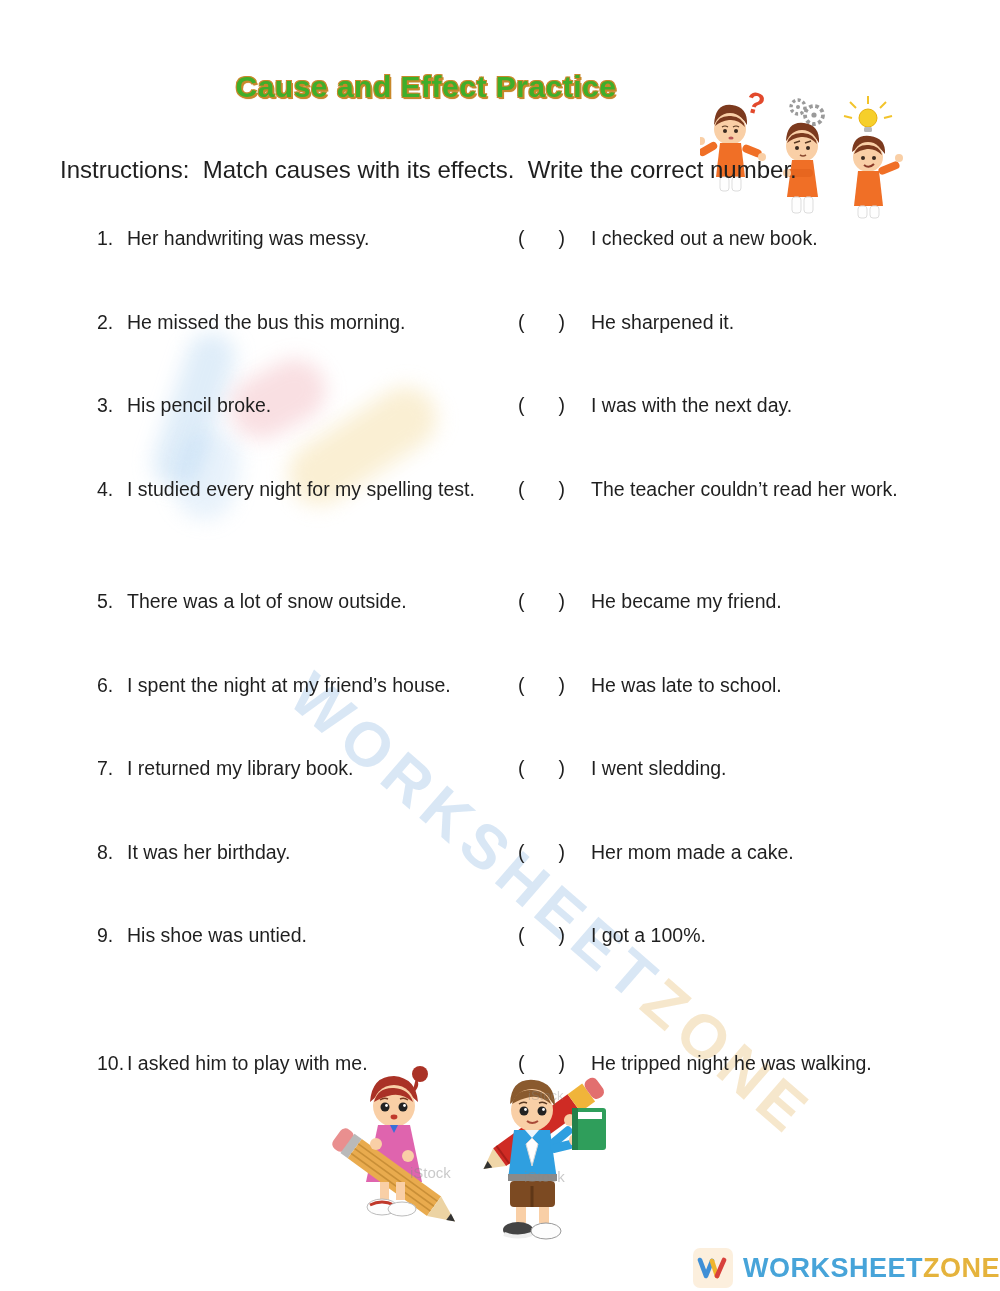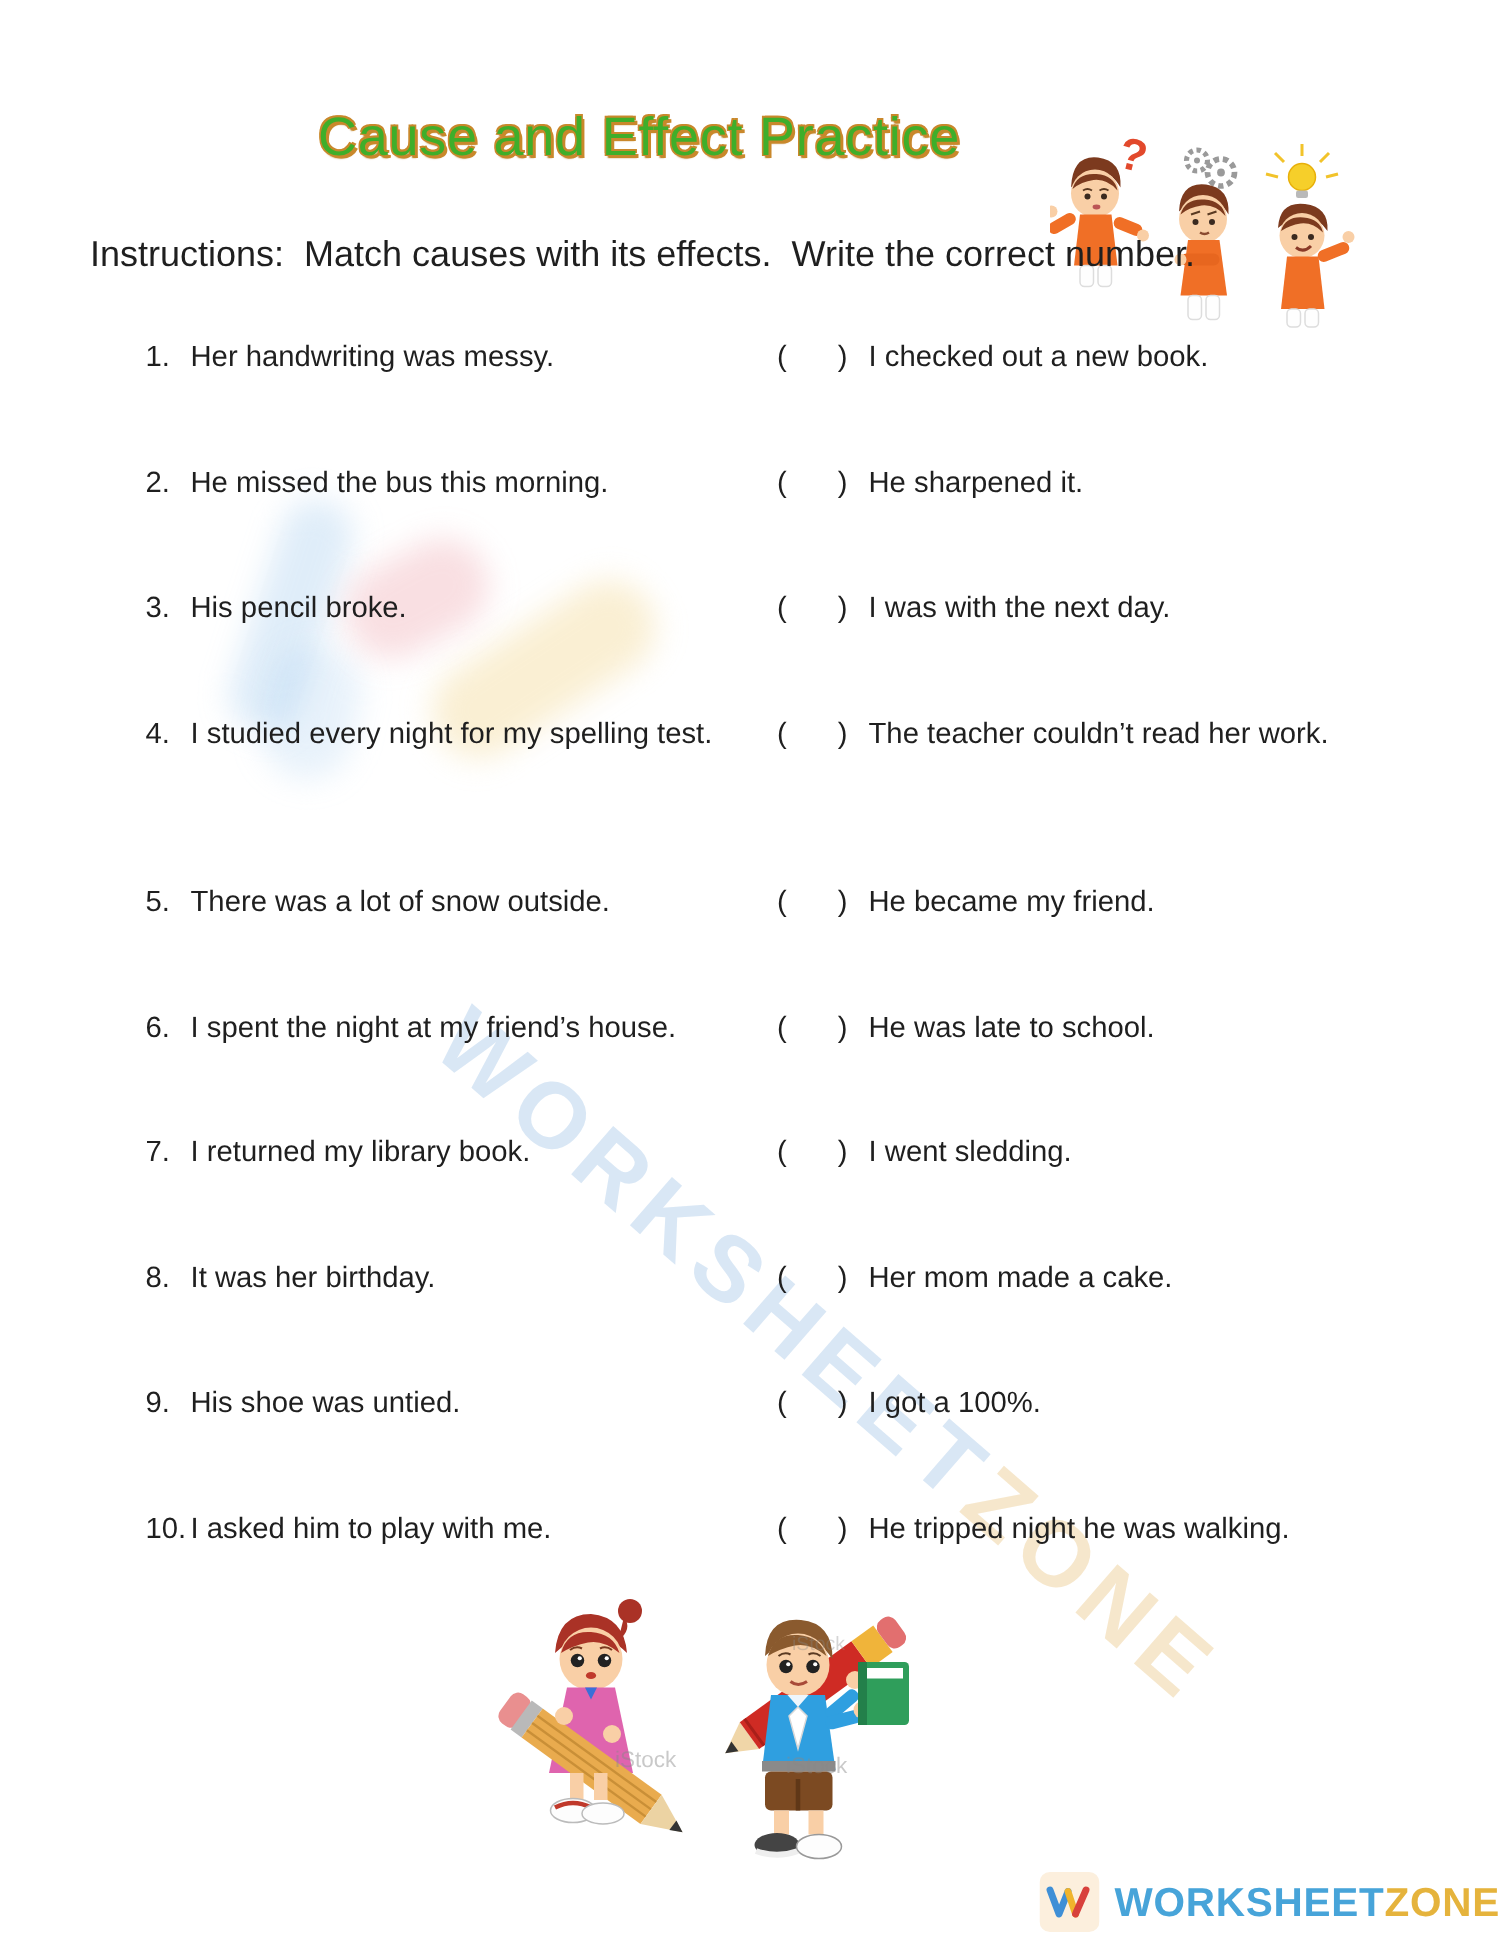--- a/index.html
+++ b/index.html
@@ -29,21 +29,21 @@
   .wm-blob.b1 { left:170px; top:330px; width:48px; height:160px; background:rgba(150,195,235,0.30); transform:rotate(18deg); }
   .wm-blob.b2 { left:228px; top:368px; width:100px; height:62px; background:rgba(235,140,150,0.28); transform:rotate(-28deg); }
   .wm-blob.b3 { left:280px; top:415px; width:165px; height:62px; background:rgba(243,214,140,0.38); transform:rotate(-33deg); }
   .wm-blob.b4 { left:178px; top:430px; width:60px; height:90px; background:rgba(150,195,235,0.22); transform:rotate(12deg); }
 
   
   .title {
     position:absolute; z-index:2;
     top:70px; left:0; width:852px;
     text-align:center;
-    font-size:36px; font-weight:normal; letter-spacing:0.5px;
+    font-size:30px; font-weight:bold; letter-spacing:0.5px;
     color:#3fae2a;
     text-shadow:
       -1px -1px 0 #c9882b, 1px -1px 0 #c9882b,
       -1px 1px 0 #c9882b, 2px 2px 0 #c9882b,
       1px 2px 1px #b97f25;
   }
 
   
   .instructions {
     position:absolute; z-index:2;
@@ -52,21 +52,21 @@
     white-space:pre-wrap;
   }
 
   
   .row { position:absolute; left:97px; z-index:2; font-size:19.5px; line-height:28px; }
   .cause { display:flex; width:420px; }
   .num { flex:0 0 30px; }
   .cause-text { width:370px; }
   .effect { position:absolute; left:421px; top:0; display:flex; align-items:flex-start; white-space:nowrap; }
   .answer-blank { display:inline-block; width:34px; height:24px; }
-  .effect-text { margin-left:14px; }
+  .effect-text { margin-left:26px; }
 
   
   .illus { position:absolute; z-index:1; }
   .illus-top { left:700px; top:85px; }
   .illus-bottom { left:332px; top:1060px; }
 
   
   .footer-brand {
     position:absolute; z-index:2;
     left:693px; top:1248px;
@@ -261,21 +261,21 @@
       <span class="num">9.</span>
       <span class="cause-text">His shoe was untied.</span>
     </div>
   <div class="effect">
       <span>(</span>
       <span class="answer-blank"></span>
       <span>)</span>
       <span class="effect-text">I got a 100%.</span>
     </div>
 </div>
-<div class="row" style="top:1005px">
+<div class="row" style="top:1049px">
   <div class="cause">
       <span class="num">10.</span>
       <span class="cause-text">I asked him to play with me.</span>
     </div>
   <div class="effect">
       <span>(</span>
       <span class="answer-blank"></span>
       <span>)</span>
       <span class="effect-text">He tripped night he was walking.</span>
     </div>

